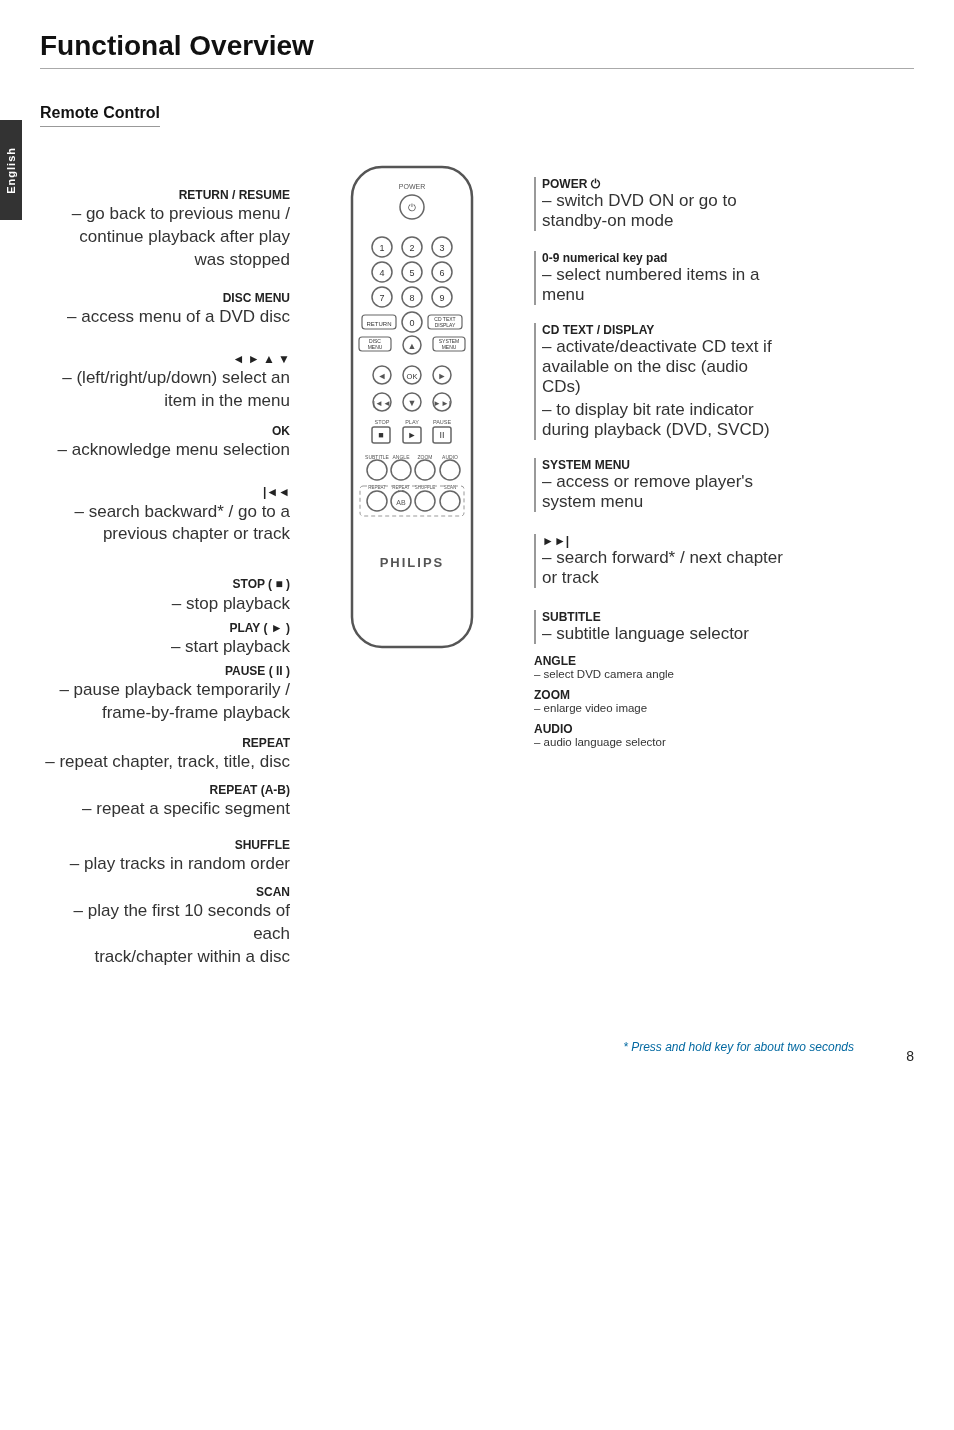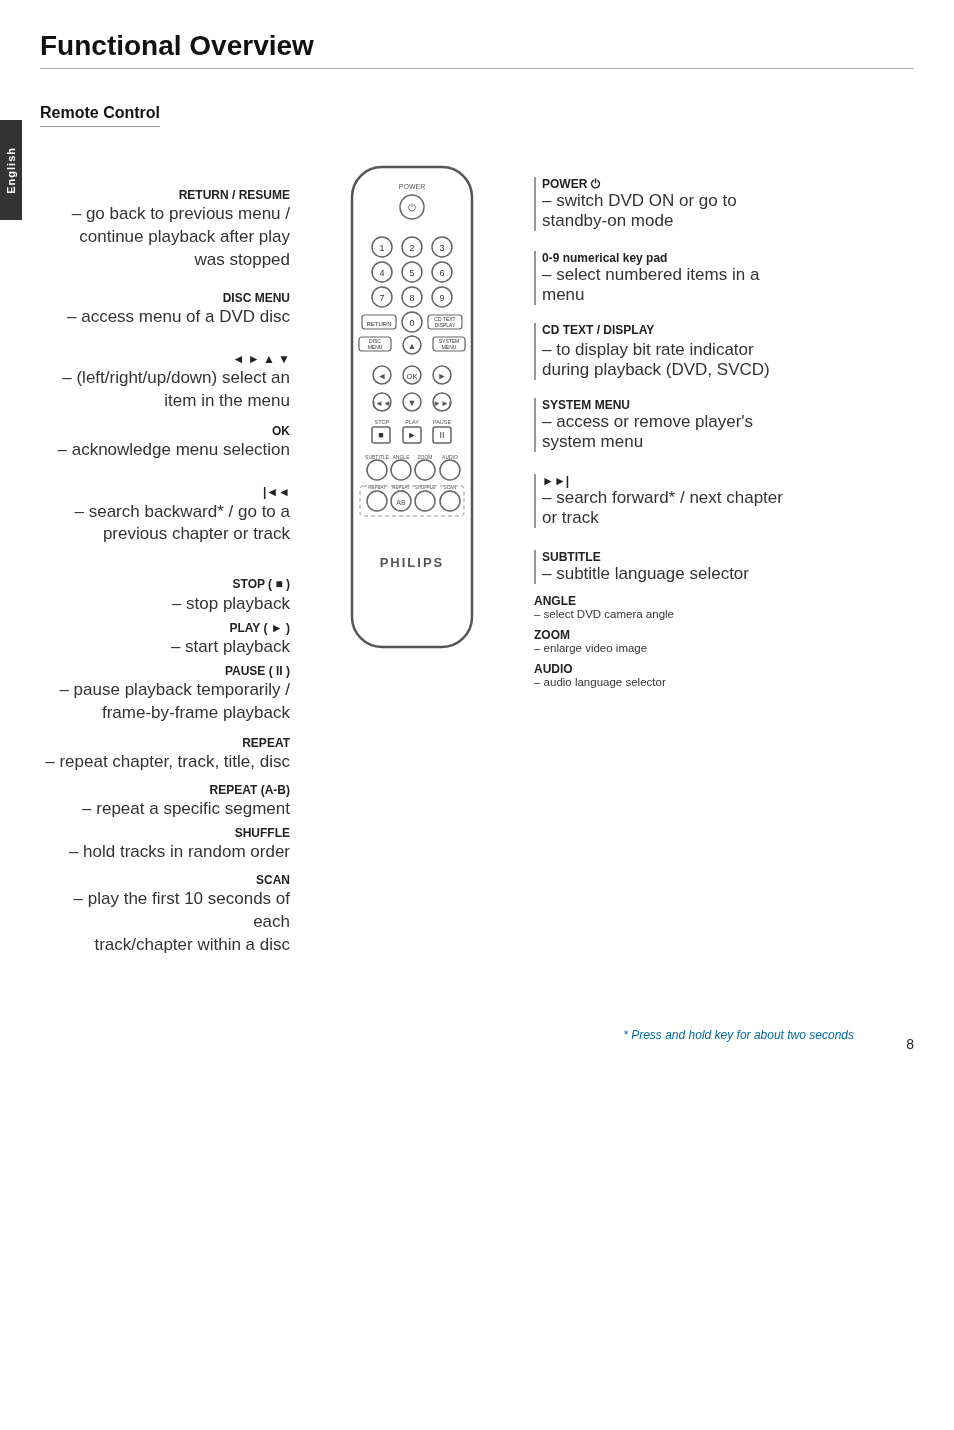--- a/index.html
+++ b/index.html
@@ -209,28 +209,28 @@
       <div class="label-entry left" style="">
         <span class="label-name">PAUSE ( II )</span>
         <span class="label-desc">– pause playback temporarily /<br>frame-by-frame playback</span>
       </div>
 
       <div class="label-entry left" style="margin-bottom:8px;">
         <span class="label-name">REPEAT</span>
         <span class="label-desc">– repeat chapter, track, title, disc</span>
       </div>
 
-      <div class="label-entry left" style="margin-bottom:4px;">
+      <div class="label-entry left" style="margin-bottom:16px;">
         <span class="label-name">REPEAT (A-B)</span>
         <span class="label-desc">– repeat a specific segment</span>
       </div>
 
       <div class="label-entry left" style="margin-bottom:8px;">
         <span class="label-name">SHUFFLE</span>
-        <span class="label-desc">– hold tracks in random order</span>
+        <span class="label-desc">– play tracks in random order</span>
       </div>
 
       <div class="label-entry left">
         <span class="label-name">SCAN</span>
         <span class="label-desc">– play the first 10 seconds of each<br>track/chapter within a disc</span>
       </div>
 
     </div>
 
     <div class="center-remote">
@@ -342,20 +342,21 @@
         <span class="label-desc">– switch DVD ON or go to<br>standby-on mode</span>
       </div>
 
       <div class="right-block-bordered" style="margin-bottom:18px;">
         <span class="label-name">0-9 numerical key pad</span>
         <span class="label-desc">– select numbered items in a<br>menu</span>
       </div>
 
       <div class="right-block-bordered" style="margin-bottom:18px;">
         <span class="label-name">CD TEXT / DISPLAY</span>
+        <span class="label-desc">– activate/deactivate CD text if<br>available on the disc (audio<br>CDs)</span>
         <span class="label-desc" style="margin-top:3px; display:block;">– to display bit rate indicator<br>during playback (DVD, SVCD)</span>
       </div>
 
       <div class="right-block-bordered" style="margin-bottom:22px;">
         <span class="label-name">SYSTEM MENU</span>
         <span class="label-desc">– access or remove player's<br>system menu</span>
       </div>
 
       <div class="right-block-bordered" style="margin-bottom:22px;">
         <span class="label-name">►►|</span>

